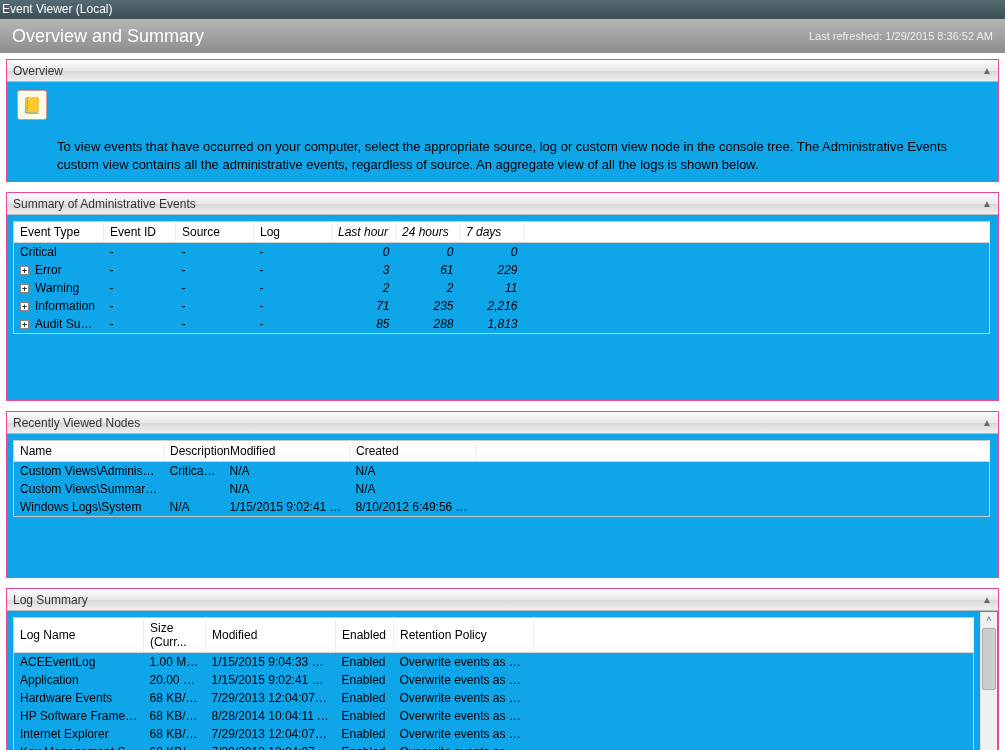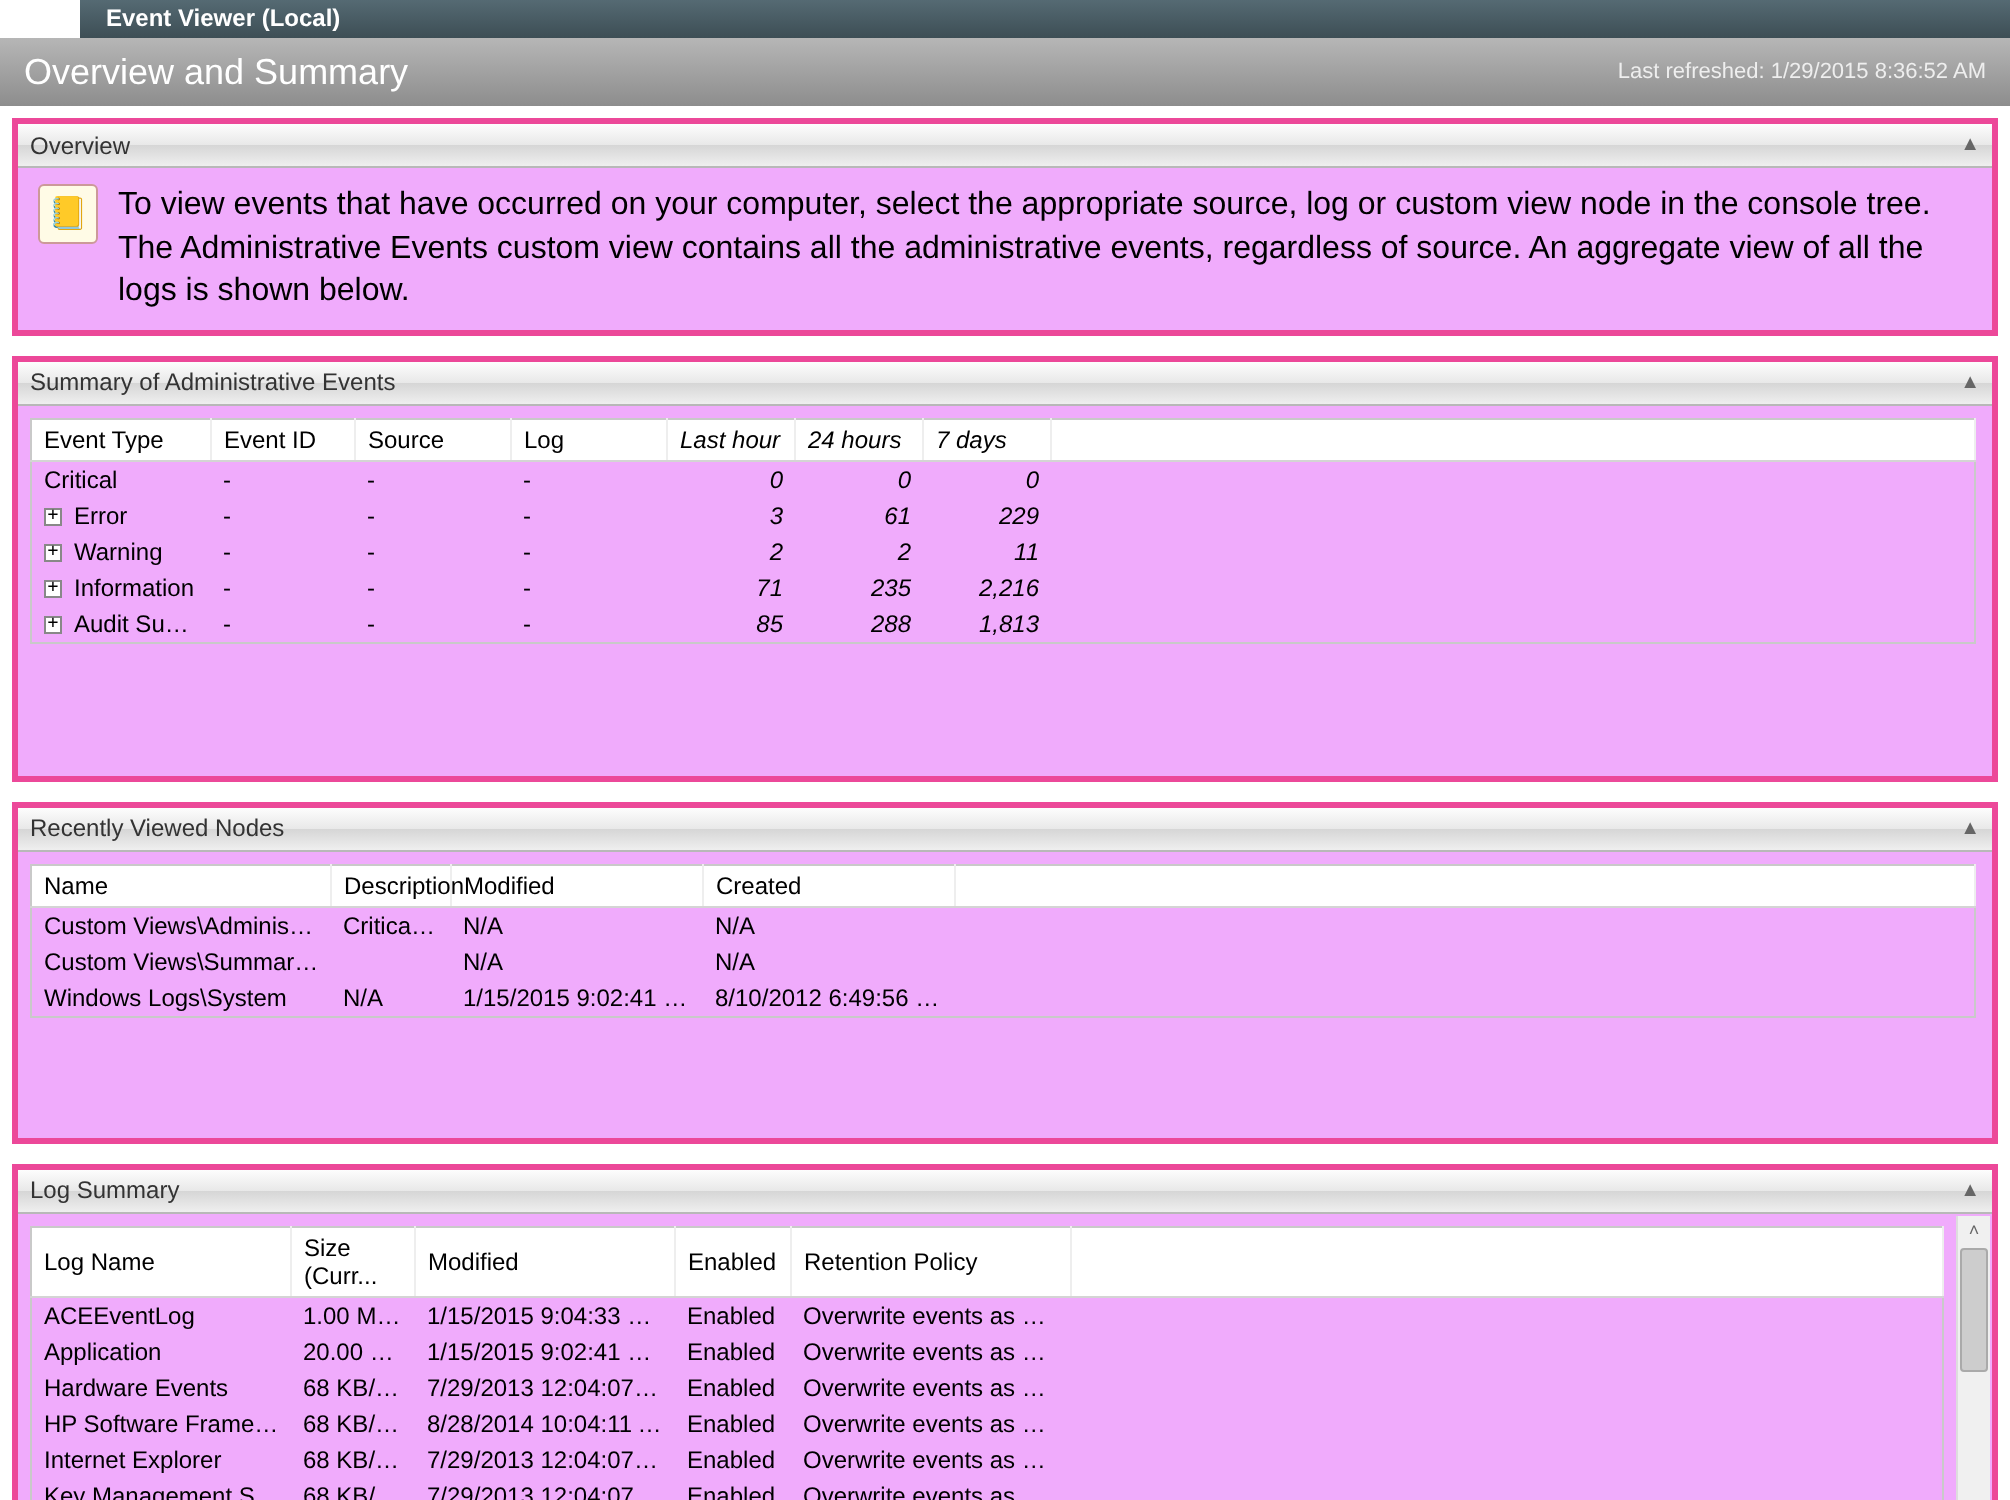--- a/index.html
+++ b/index.html
@@ -8,26 +8,25 @@
     font-family: "Segoe UI", Tahoma, sans-serif;
     font-size: 12px;
     background: #fff;
     color: #000;
     overflow: hidden;
   }
   .title-bar {
     background: #42555d;
     background: linear-gradient(to bottom, #556a73, #3d4e55);
     color: #fff;
-    padding: 2px 13px;
+    padding: 2px 2px;
     font-size: 12px;
-    font-weight: bold;
+    font-weight: normal;
     height: 15px;
     line-height: 15px;
-    margin-left: 40px;
   }
   .header-band {
     background: #9f9f9f;
     background: linear-gradient(to bottom, #b6b6b6, #8d8d8d);
     color: #fff;
     padding: 5px 12px;
     display: flex;
     align-items: center;
     justify-content: space-between;
     height: 24px;
@@ -35,23 +34,23 @@
   .header-band .big {
     font-size: 18px;
     font-weight: normal;
   }
   .header-band .meta {
     font-size: 11px;
     color: #eee;
   }
   .content { padding: 6px 6px; }
   .panel {
-    border: 3px solid #ec4899;
+    border: 1px solid #ec4899;
     margin-bottom: 10px;
-    background: #f0abfc;
+    background: #0ea5e9;
   }
   .panel-header {
     background: linear-gradient(to bottom, #fdfdfd 0%, #e8e8e8 50%, #d6d6d6 51%, #efefef 100%);
     border-bottom: 1px solid #b8b8b8;
     font-size: 12px;
     padding: 2px 6px;
     color: #333;
     display: flex;
     align-items: center;
     justify-content: space-between;
@@ -60,21 +59,21 @@
   .panel-header .chev { font-size: 10px; color: #666; }
   .panel-body { padding: 8px 10px; }
   .overview-row { display:flex; align-items:flex-start; gap:10px;}
   .ov-icon {
     width: 28px; height: 28px; flex-shrink:0;
     border: 1px solid #c99; background:#fffbe6;
     display:flex; align-items:center; justify-content:center;
     border-radius:3px;
   }
   .ov-icon span { font-size:16px; }
-  .ov-text { font-size:16px; color:#000; line-height:1.35; }
+  .ov-text { font-size:13px; color:#000; line-height:1.35;margin-top:48px; }
 
   
   .sum-body { padding: 6px 6px; }
   .tbl { width: calc(100% - 2px); border:1px solid #c9c9c9; border-collapse: collapse; table-layout: fixed; }
   .tbl th {
     text-align:left; font-weight: normal; color:#000;
     border-bottom:1px solid #d4d4d4; border-right:1px solid #eee;
     padding:3px 6px; background:#fff;
     font-size:12px;
   }

